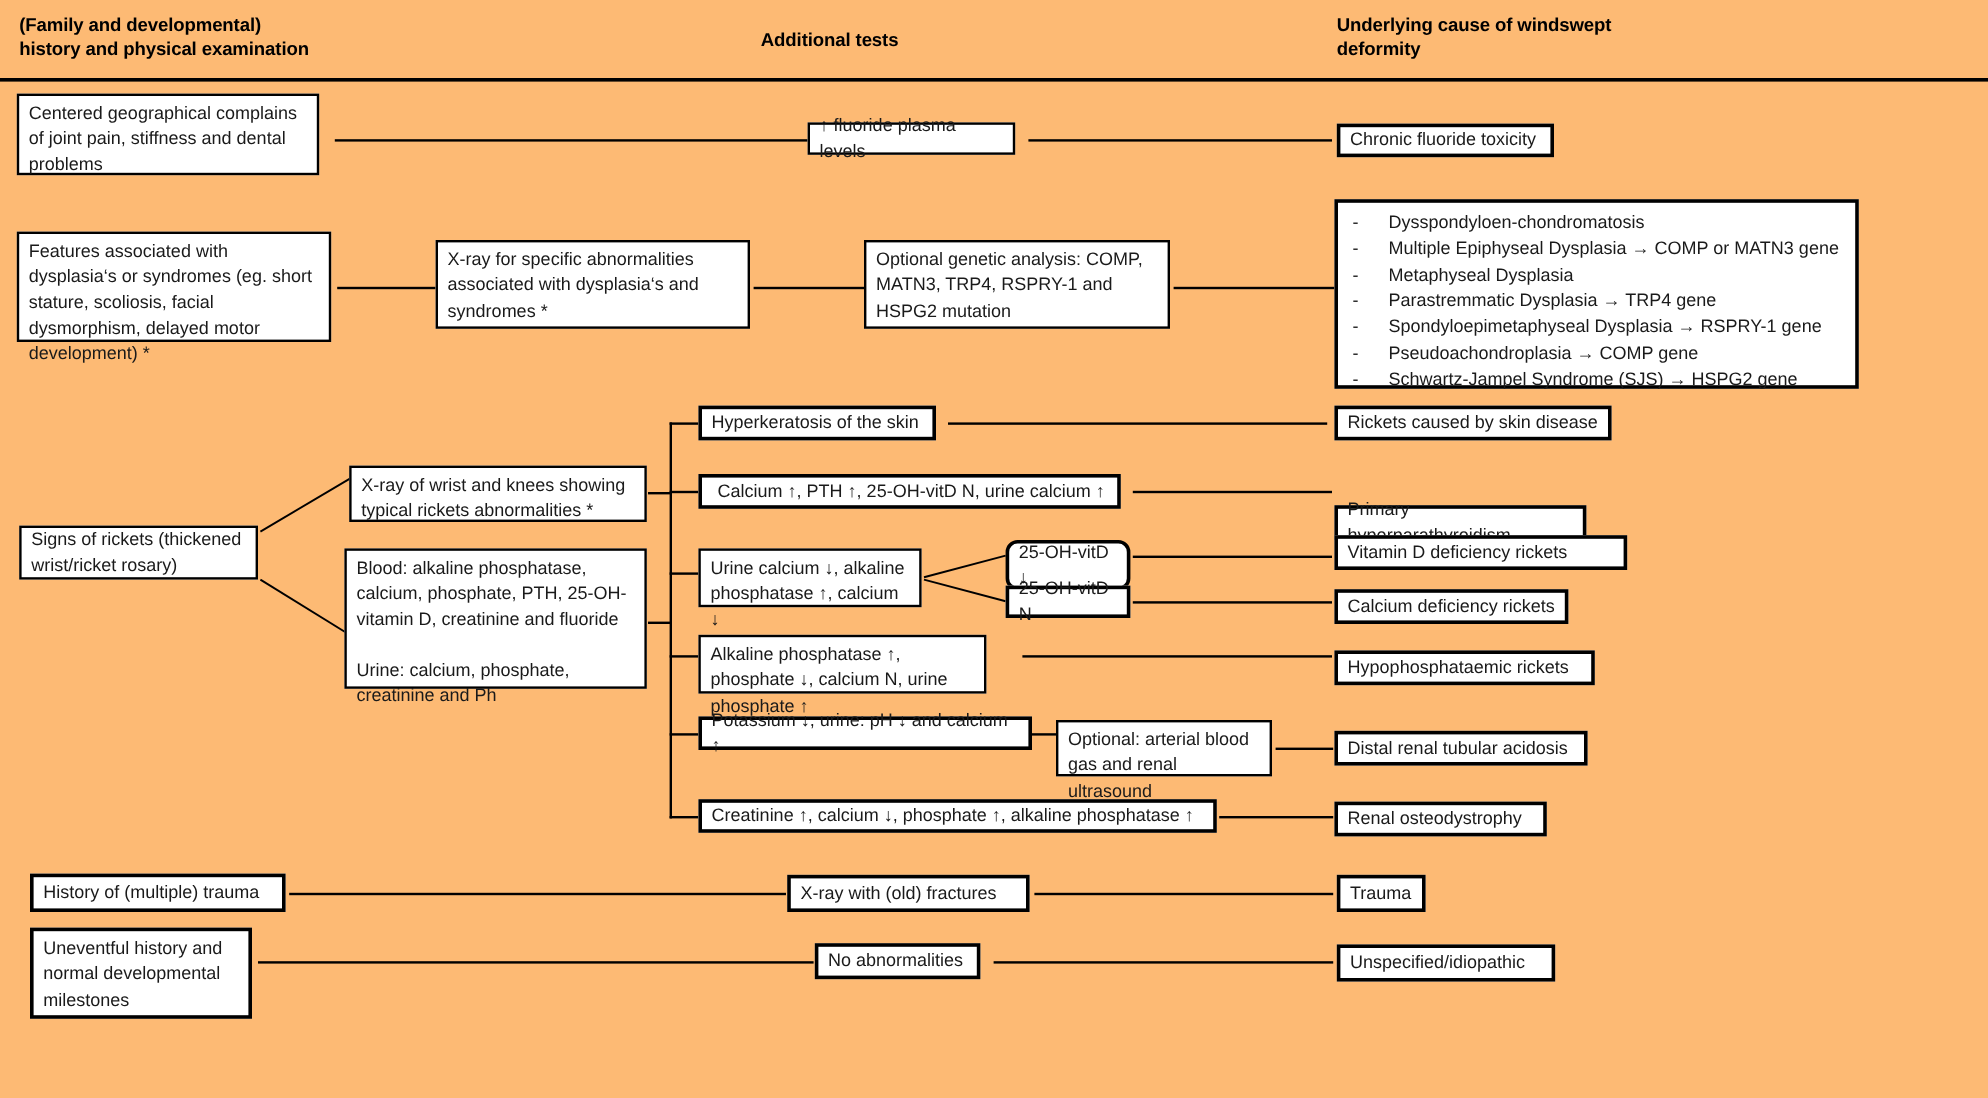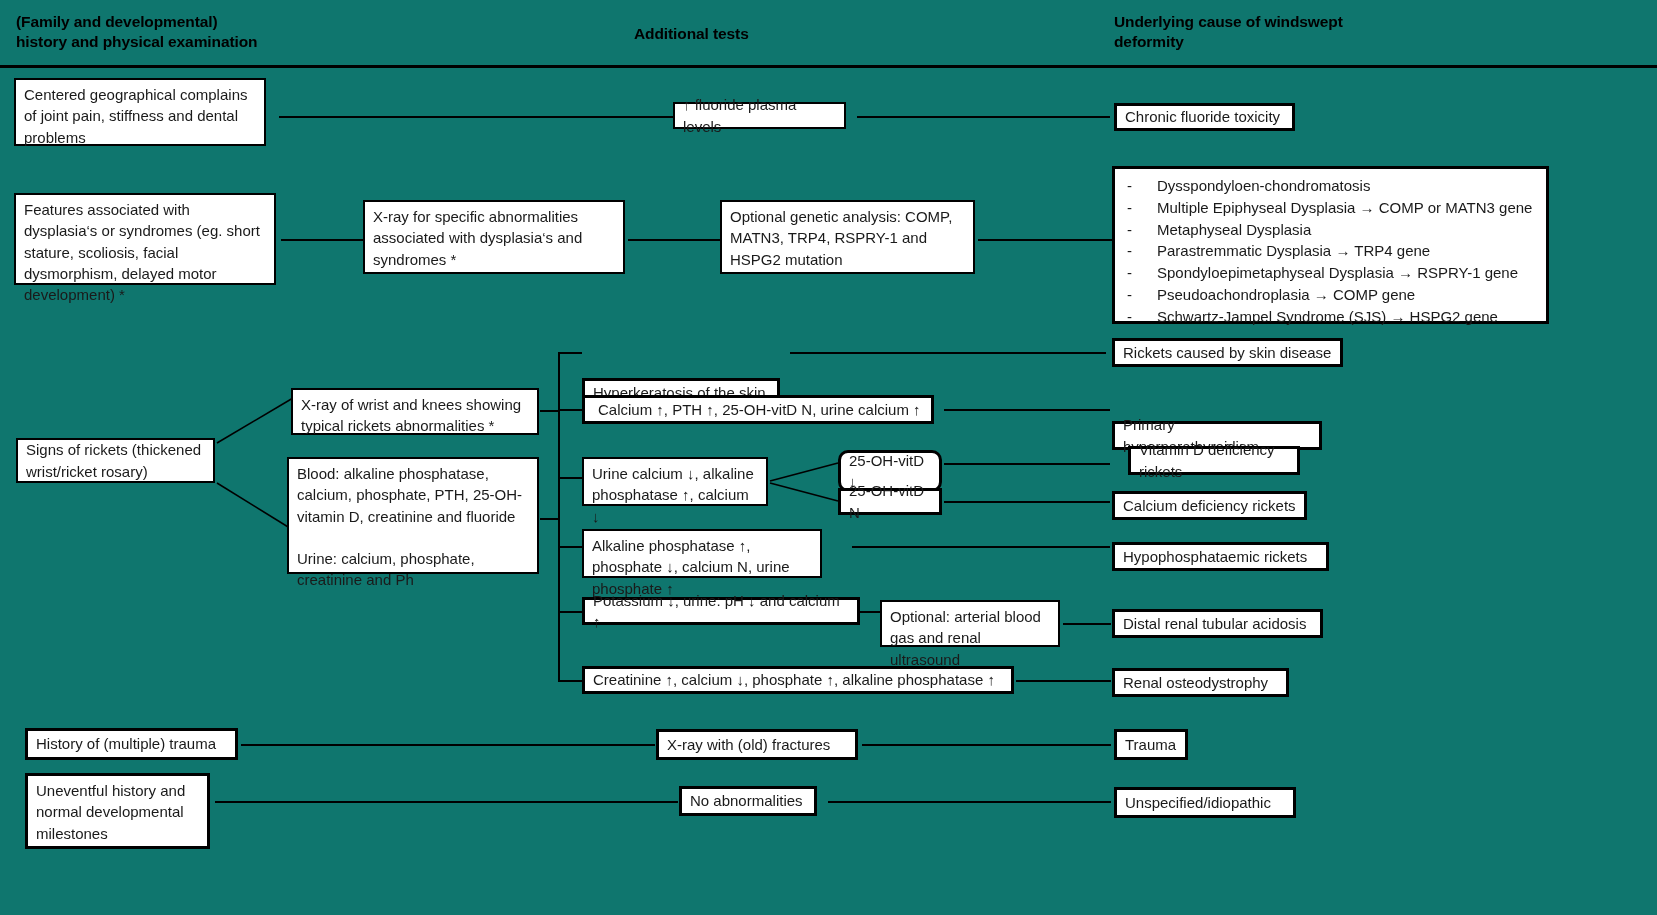--- a/index.html
+++ b/index.html
@@ -8,21 +8,21 @@
     background: #ffffff;
   }
   body {
     font-family: "Liberation Sans", sans-serif;
     color: #000000;
   }
   #canvas {
     position: relative;
     width: 1657px;
     height: 915px;
-    background: #0f766e;
+    background: #fdba74;
     overflow: hidden;
   }
   .col-head {
     position: absolute;
     font-weight: bold;
     font-size: 15.5px;
     line-height: 1.32;
     letter-spacing: -0.1px;
     color: #000;
     white-space: pre-line;
@@ -128,38 +128,38 @@
   <div class="ln h" style="left:540px; top:410px; width:19px;"></div>
   <div class="ln h" style="left:540px; top:518px; width:19px;"></div>
 
   <div class="ln h" style="left:558px; top:352px; width:24px;"></div>
   <div class="ln h" style="left:558px; top:409px; width:24px;"></div>
   <div class="ln h" style="left:558px; top:477px; width:24px;"></div>
   <div class="ln h" style="left:558px; top:546px; width:24px;"></div>
   <div class="ln h" style="left:558px; top:611px; width:24px;"></div>
   <div class="ln h" style="left:558px; top:680px; width:24px;"></div>
 
-  <div class="box thick" style="left:582px; top:338px; width:198px; height:29px;margin-top:40px;">Hyperkeratosis of the skin</div>
+  <div class="box thick" style="left:582px; top:338px; width:198px; height:29px;">Hyperkeratosis of the skin</div>
   <div class="ln h" style="left:790px; top:352px; width:316px;"></div>
   <div class="box thick" style="left:1112px; top:338px; width:231px; height:29px;">Rickets caused by skin disease</div>
 
   <div class="box thick" style="left:582px; top:395px; width:352px; height:29px;padding-left:13px;">Calcium ↑, PTH ↑, 25-OH-vitD N, urine calcium ↑</div>
   <div class="ln h" style="left:944px; top:409px; width:166px;"></div>
   <div class="box thick" style="left:1112px; top:390px; width:210px; height:29px;margin-top:31px;">Primary hyperparathyroidism</div>
 
   <div class="box top" style="left:582px; top:457px; width:186px; height:49px;">Urine calcium ↓, alkaline phosphatase ↑, calcium ↓</div>
 
   <svg class="diag" style="left:768px; top:455px; width:72px; height:60px;">
     <line x1="2" y1="26" x2="70" y2="8"></line>
     <line x1="2" y1="28" x2="70" y2="46"></line>
   </svg>
 
   <div class="box thick" style="left:838px; top:450px; width:104px; height:42px;border-radius:10px;">25-OH-vitD ↓</div>
   <div class="ln h" style="left:944px; top:463px; width:166px;"></div>
-  <div class="box thick" style="left:1112px; top:446px; width:172px; height:29px;margin-left:16px;">Vitamin D deficiency rickets</div>
+  <div class="box thick" style="left:1112px; top:446px; width:244px; height:29px;">Vitamin D deficiency rickets</div>
 
   <div class="box thick" style="left:838px; top:488px; width:104px; height:27px;">25-OH-vitD N</div>
   <div class="ln h" style="left:944px; top:501px; width:166px;"></div>
   <div class="box thick" style="left:1112px; top:491px; width:195px; height:29px;">Calcium deficiency rickets</div>
 
   <div class="box top" style="left:582px; top:529px; width:240px; height:49px;">Alkaline phosphatase ↑, phosphate ↓, calcium N, urine phosphate ↑</div>
   <div class="ln h" style="left:852px; top:546px; width:258px;"></div>
   <div class="box thick" style="left:1112px; top:542px; width:217px; height:29px;">Hypophosphataemic rickets</div>
 
   <div class="box thick" style="left:582px; top:597px; width:278px; height:28px;">Potassium ↓, urine: pH ↓ and calcium ↑</div>

